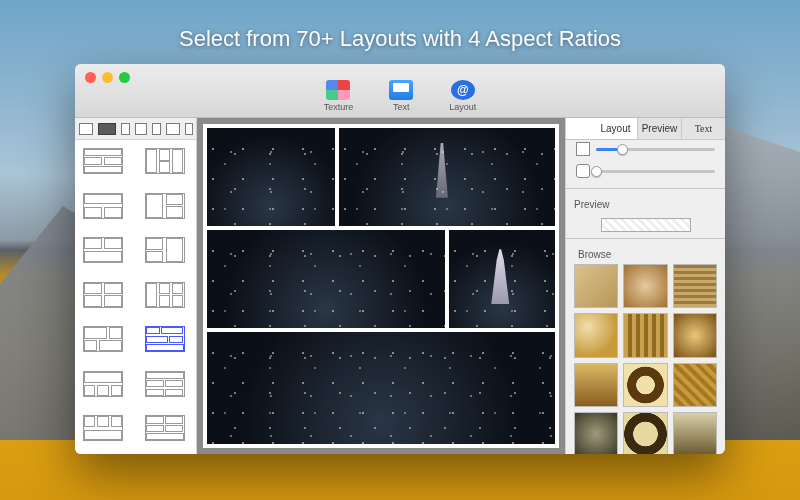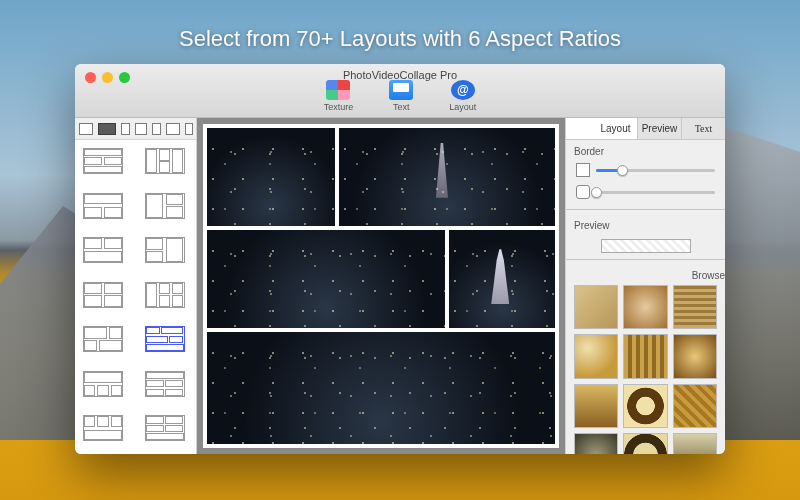--- a/index.html
+++ b/index.html
@@ -132,40 +132,39 @@
   .slider-row { display:flex; align-items:center; gap:6px; padding:2px 10px 6px; }
   .mini-box { width:14px; height:14px; border:1px solid #888; background:#fff; }
   .mini-box.round { border-radius:3px; }
   .slider { flex:1; height:3px; background:#c4c4c4; border-radius:2px; position:relative; cursor:pointer;}
   .slider .knob{position:absolute;top:-4px;width:11px;height:11px;border-radius:50%;
     background:#fff;border:1px solid #999;box-shadow:0 1px 1px rgba(0,0,0,.2);}
   .slider .fill{position:absolute;left:0;top:0;height:100%;background:#3b82f6;border-radius:2px;}
   .divider{height:1px;background:#c8c8c8;margin:4px 0;}
   .texture-preview{margin:4px auto 2px;width:90px;height:14px;border:1px solid #aaa;
     background:repeating-linear-gradient(45deg,#fff 0 3px,#eee 3px 6px);}
-  .browse-label{ text-align:right; padding:6px 0 4px; color:#555; }
+  .browse-label{ text-align:left; padding:6px 12px 4px; color:#555; }
   .texture-grid{ flex:1; overflow:auto; padding:0 8px 6px;
     display:grid; grid-template-columns:repeat(3,1fr); gap:5px; }
   .tex{ width:100%; aspect-ratio:1; border:1px solid #bbb; cursor:pointer; }
 </style>
 </head>
 <body>
 
 <div class="desktop-bg"></div>
 
-<div class="headline">Select from 70+ Layouts with 6 Aspect Ratios</div>
+<div class="headline">Select from 70+ Layouts with 4 Aspect Ratios</div>
 
 <div class="window">
   <div class="titlebar">
     <div class="traffic">
       <span class="t-close"></span>
       <span class="t-min"></span>
       <span class="t-max"></span>
     </div>
-    <div class="title">PhotoVideoCollage Pro</div>
     <div class="toolbar-center">
       <div class="tool-btn">
         <div class="tool-icon ic-preview"></div>
         <span>Texture</span>
       </div>
       <div class="tool-btn">
         <div class="tool-icon ic-save"></div>
         <span>Text</span>
       </div>
       <div class="tool-btn">
@@ -284,21 +283,20 @@
         <div class="cell c5"></div>
       </div>
     </div>
 
     <div class="panel">
       <div class="tabs" id="tabs">
           <div class="tab active">Layout</div>
           <div class="tab">Preview</div>
           <div class="tab">Text</div>
         </div>
-      <div class="sec-label">Border</div>
       <div class="slider-row">
         <div class="mini-box"></div>
         <div class="slider">
           <div class="fill" id="fill1" style="width: 22%;"></div>
             <div class="knob" id="knob1" style="left: calc(22% - 5px);"></div>
         </div>
       </div>
       <div class="slider-row">
         <div class="mini-box round"></div>
         <div class="slider">

